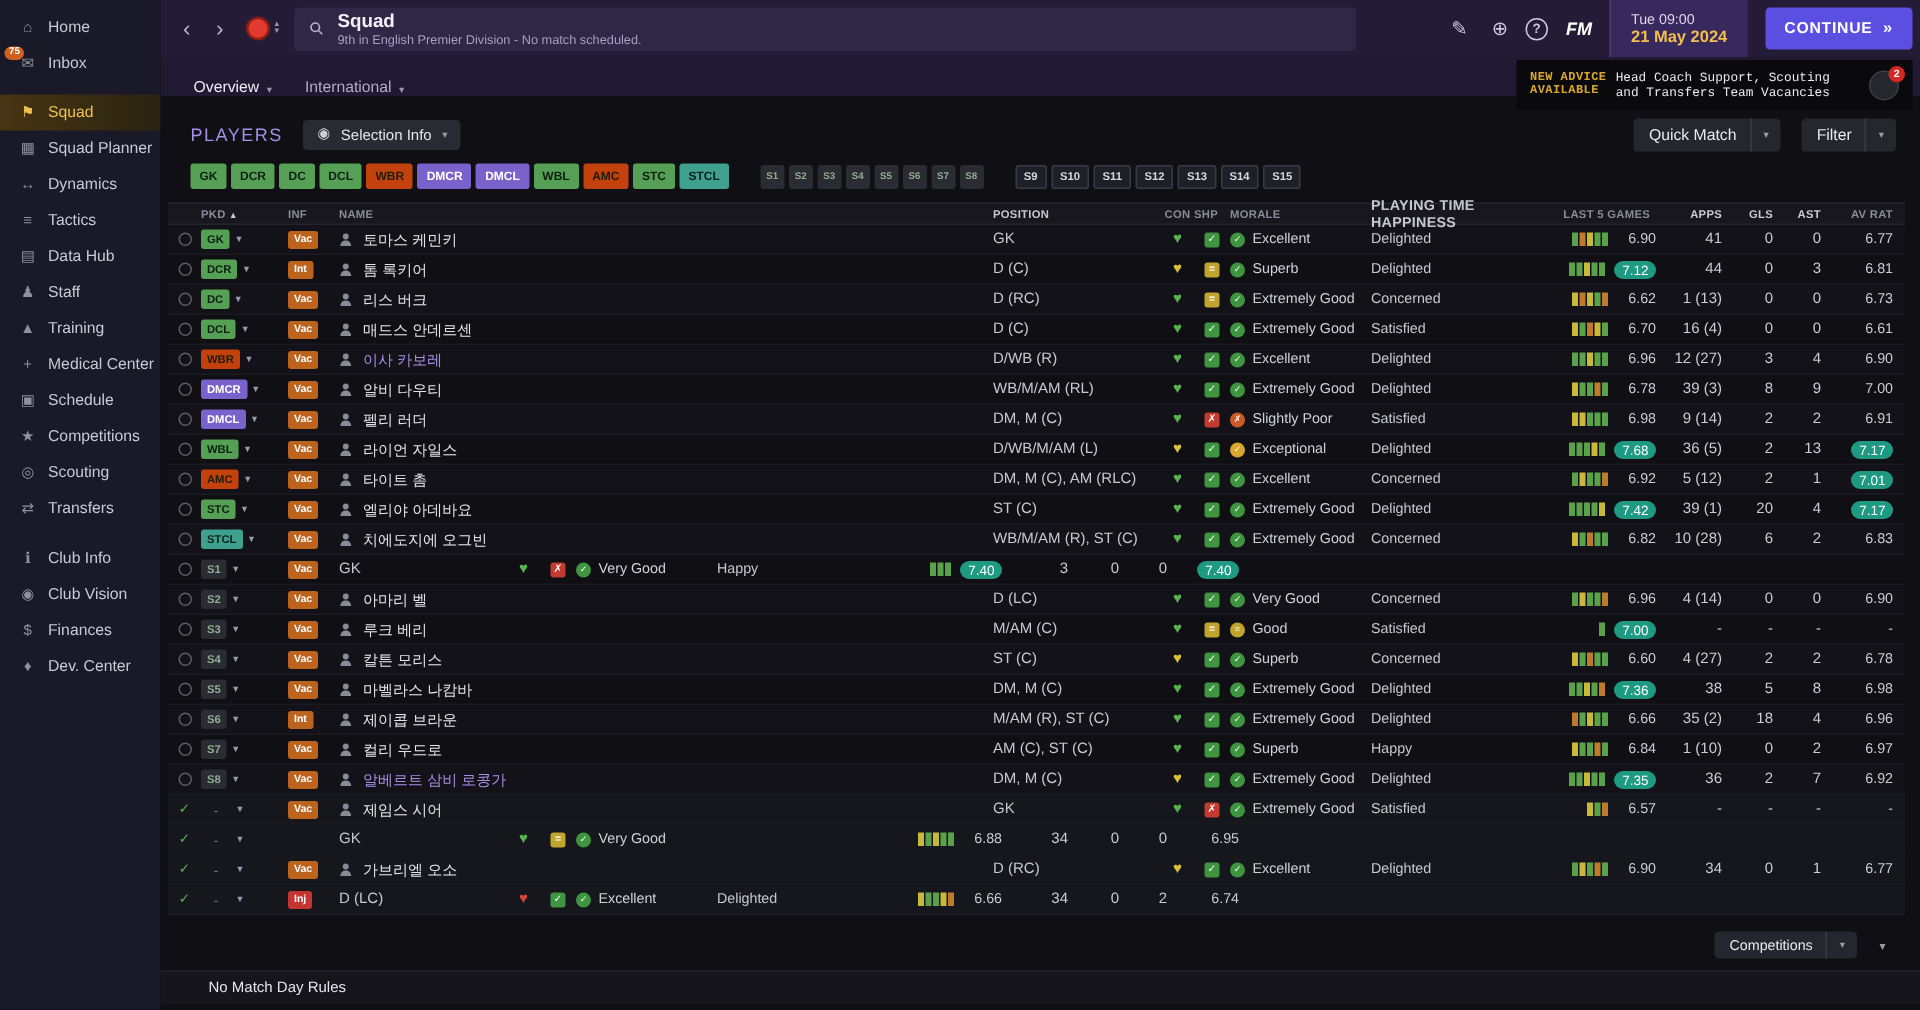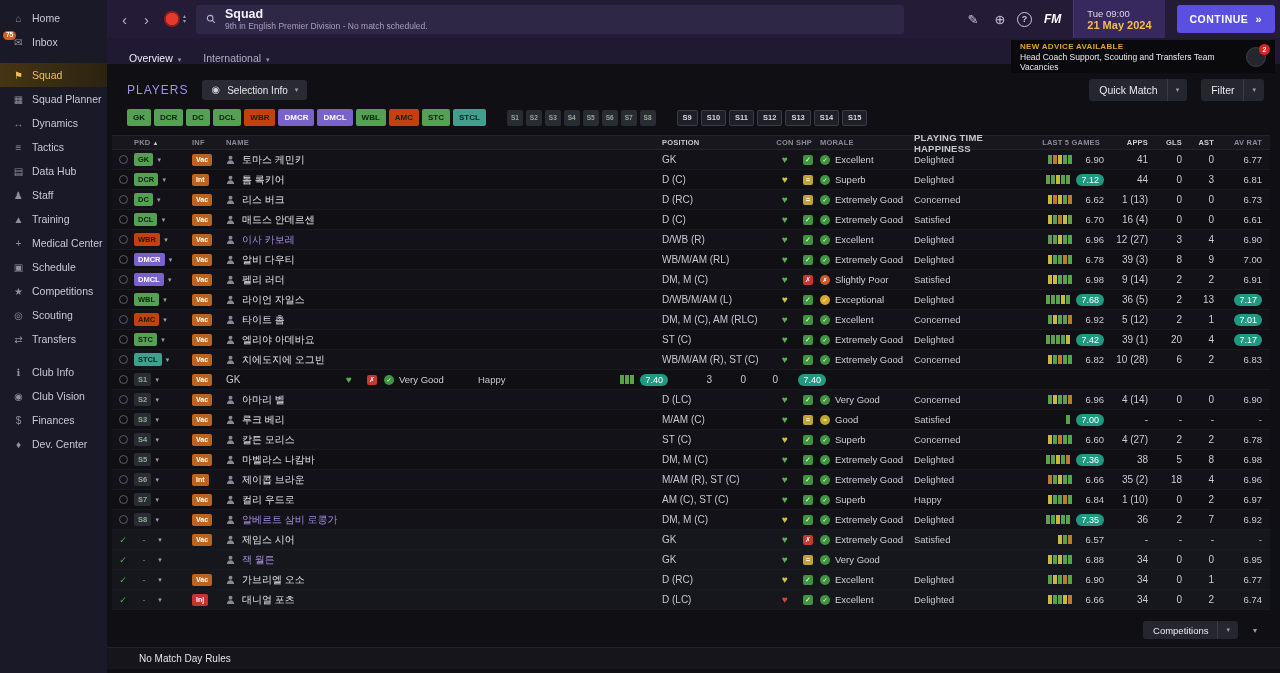--- a/index.html
+++ b/index.html
@@ -36,21 +36,21 @@
   .date-main{font-size:11px;font-weight:bold;color:#f2bf4e;}
   .continue-btn{background:#5a4fe0;border:none;border-radius:3px;height:28px;padding:0 13px;color:#fff;font-weight:bold;font-size:10.5px;letter-spacing:.5px;margin-left:5px;display:flex;align-items:center;gap:7px;cursor:pointer;font-family:inherit;}
   .continue-chev{font-size:11px;}
 
   
   .tabbar{height:26px;background:#1f1931;display:flex;align-items:center;padding-left:12px;gap:2px;flex:0 0 26px;}
   .tab{display:flex;align-items:flex-end;gap:5px;padding:0 10px;height:26px;font-size:10.5px;color:#eeebf5;cursor:pointer;}
   .tab.dim{color:#b3abc9;}
   .tab .chev{font-size:7px;color:#9a92b0;}
   .advice{position:absolute;top:40px;right:5px;width:264px;height:33px;background:#0a0a0c;display:flex;align-items:center;padding:0 9px;gap:9px;z-index:6;cursor:pointer;}
-  .advice-texts{flex:1;display:flex;flex-direction:column;gap:1px;}
+  .advice-texts{flex:1;display:flex;flex-direction:row;gap:1px;font-family:Liberation Mono, monospace;}
   .advice-head{font-size:8px;font-weight:bold;color:#d9a62e;letter-spacing:.3px;}
   .advice-body{font-size:8.5px;color:#e9e9ef;}
   .advice-avatar{width:20px;height:20px;border-radius:50%;background:#26262f;border:1px solid #3e3e4a;position:relative;flex:0 0 20px;}
   .advice-badge{position:absolute;top:-4px;right:-5px;background:#d22722;color:#fff;border-radius:50%;width:11px;height:11px;font-size:7px;display:flex;align-items:center;justify-content:center;font-weight:bold;}
 
   
   .content{flex:1;background:#0f0f14;padding-top:15px;display:flex;flex-direction:column;}
   .players-row{display:flex;align-items:center;gap:14px;padding:0 16px 8px 20px;}
   .players-title{color:#a191e8;font-weight:normal;font-size:12px;letter-spacing:1px;}
   .pill-btn{display:flex;align-items:center;gap:7px;background:#2a2a33;border-radius:3px;height:20px;padding:0 9px;font-size:10px;color:#e5e5eb;cursor:pointer;}
@@ -1214,29 +1214,20 @@
             </div>
             <div class="trow avail">
               <div class="c-check">
                 <span class="check-mark">✓</span>
               </div>
               <div class="c-pkd">
                 <span class="pkd-dash">-</span>
                 <span class="pkd-chev">▼</span>
               </div>
               <div class="c-inf"></div>
-              <div class="c-name">
-                <span class="player-ico">
-                  <svg width="9" height="9" viewBox="0 0 10 10">
-                    <circle cx="5" cy="3" r="2.2" fill="#8a8a96"></circle>
-                    <path d="M1 10c0-2.6 1.8-4.1 4-4.1s4 1.5 4 4.1z" fill="#8a8a96"></path>
-                  </svg>
-                </span>
-                <span class="name-text name-purple">잭 월튼</span>
-              </div>
               <div class="c-pos">GK</div>
               <div class="c-con"><span class="heart heart-green">♥</span></div>
               <div class="c-shp">
                 <span class="shp-box shp-yellow">=</span>
               </div>
               <div class="c-morale">
                 <span class="morale-dot mor-green">✓</span>
                 <span class="morale-text">Very Good</span>
               </div>
               <div class="c-happy"></div>
@@ -1304,29 +1295,20 @@
             </div>
             <div class="trow avail">
               <div class="c-check">
                 <span class="check-mark">✓</span>
               </div>
               <div class="c-pkd">
                 <span class="pkd-dash">-</span>
                 <span class="pkd-chev">▼</span>
               </div>
               <div class="c-inf"><span class="inf-badge inf-inj">Inj</span></div>
-              <div class="c-name">
-                <span class="player-ico">
-                  <svg width="9" height="9" viewBox="0 0 10 10">
-                    <circle cx="5" cy="3" r="2.2" fill="#8a8a96"></circle>
-                    <path d="M1 10c0-2.6 1.8-4.1 4-4.1s4 1.5 4 4.1z" fill="#8a8a96"></path>
-                  </svg>
-                </span>
-                <span class="name-text">대니얼 포츠</span>
-              </div>
               <div class="c-pos">D (LC)</div>
               <div class="c-con"><span class="heart heart-red">♥</span></div>
               <div class="c-shp">
                 <span class="shp-box shp-green">✓</span>
               </div>
               <div class="c-morale">
                 <span class="morale-dot mor-green">✓</span>
                 <span class="morale-text">Excellent</span>
               </div>
               <div class="c-happy">Delighted</div>

